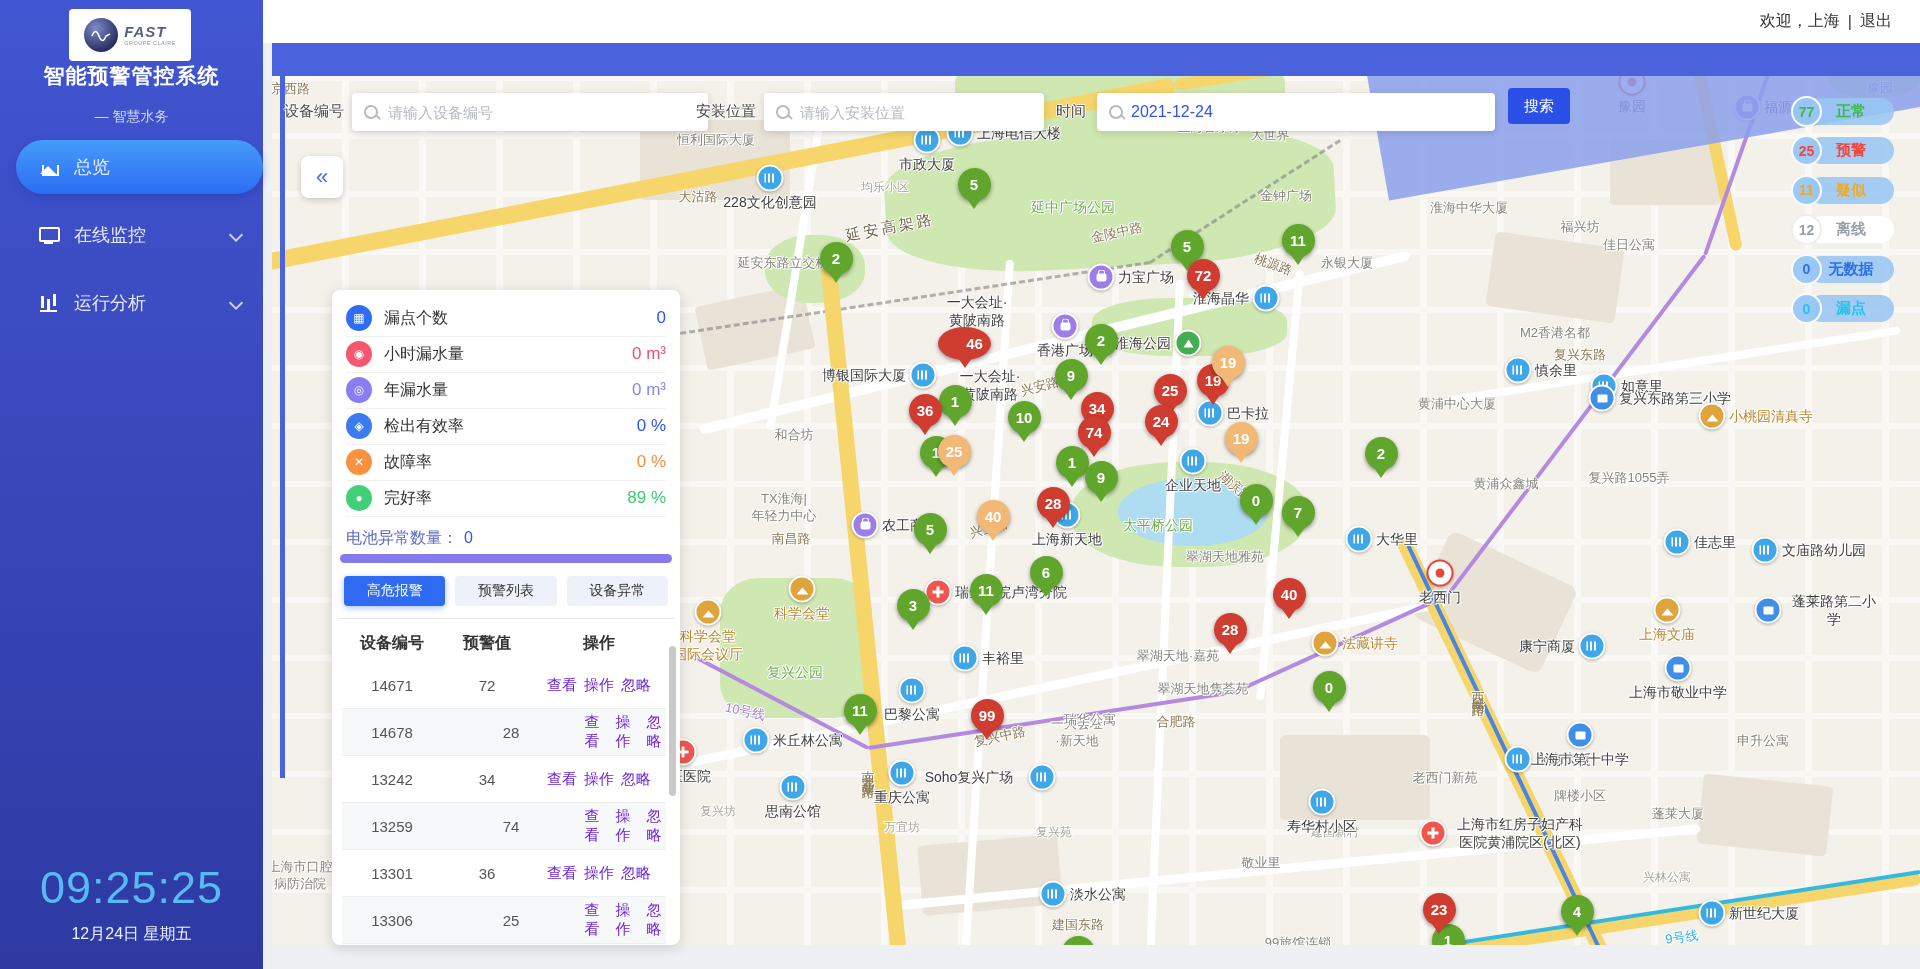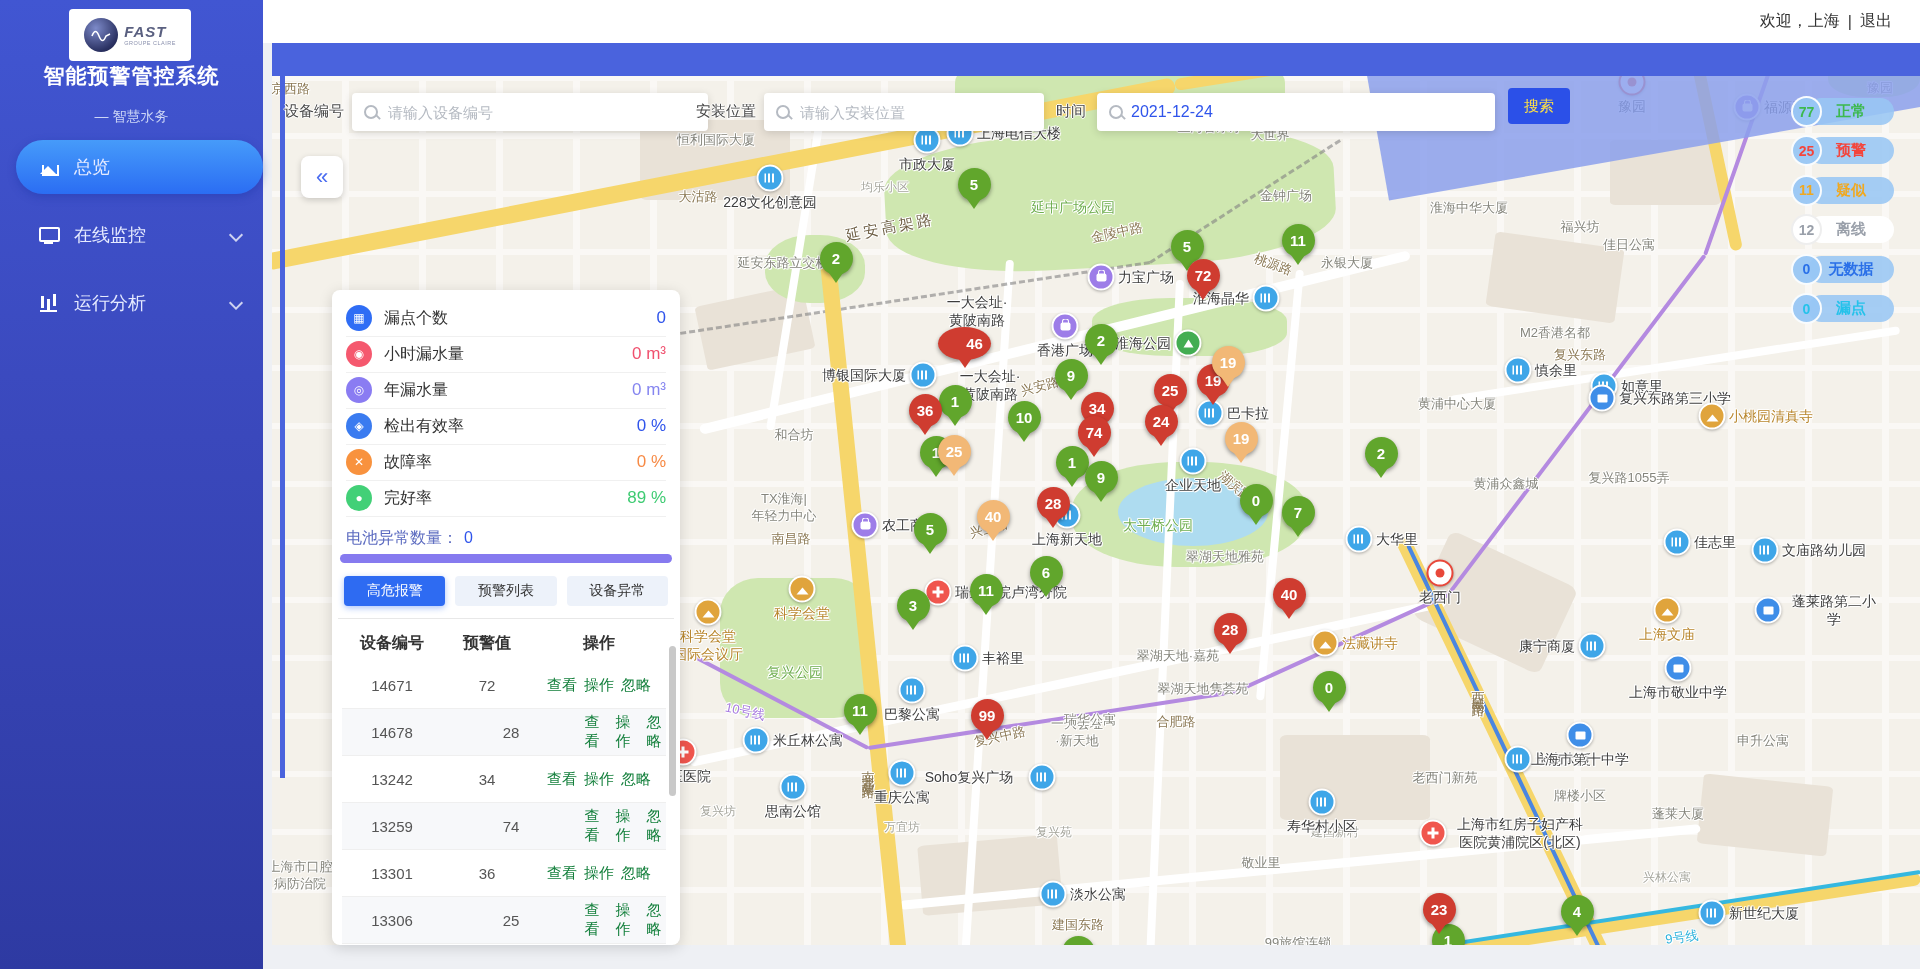--- a/index.html
+++ b/index.html
@@ -96,21 +96,21 @@
   
   .ov-label{position:absolute;font-size:15px;color:#4a4a4a;z-index:60;
     text-shadow:1px 0 0 #fff,-1px 0 0 #fff,0 1px 0 #fff,0 -1px 0 #fff;}
   .ov-input{position:absolute;height:38px;background:#fff;border-radius:4px;z-index:60;border:none;
     box-shadow:0 2px 8px rgba(0,0,0,.14);display:flex;align-items:center;gap:8px;padding:0 12px;box-sizing:border-box;}
   .ov-input input{border:none;outline:none;font-size:15px;color:#333;width:100%;font-family:inherit;background:transparent;}
   .ov-input input::placeholder{color:#b5bac2;}
   .date-text{font-size:16px;color:#2f54eb;}
   .mag{width:10px;height:10px;border:2px solid #b5bac2;border-radius:50%;position:relative;flex:0 0 10px;}
   .mag::after{content:"";position:absolute;left:9px;top:9px;width:6px;height:2px;background:#b5bac2;transform:rotate(45deg);}
-  .search-btn{position:absolute;left:1508px;top:88px;width:62px;height:36px;background:#2b50e8;color:#fde047;
+  .search-btn{position:absolute;left:1508px;top:88px;width:62px;height:36px;background:#2b50e8;color:#ffffff;
     border:none;border-radius:4px;font-size:15px;z-index:60;cursor:pointer;font-family:inherit;}
 
   
   .collapse-btn{position:absolute;left:301px;top:156px;width:42px;height:42px;background:#fff;border-radius:8px;
     z-index:61;display:flex;align-items:center;justify-content:center;color:#4a6cf0;font-size:22px;cursor:pointer;
     box-shadow:0 2px 6px rgba(0,0,0,.18);}
   .card{position:absolute;left:332px;top:152px;width:348px;height:126px;border-radius:10px;z-index:62;
     background:linear-gradient(160deg,#5a7bf2 0%,#3e5ce8 100%);box-shadow:0 4px 14px rgba(30,60,180,.35);}
   .card-label{position:absolute;left:30px;top:28px;color:#fff;font-size:17px;}
   .card-value{position:absolute;left:30px;top:50px;color:#fff;font-size:34px;font-weight:bold;}
@@ -134,21 +134,21 @@
     font-family:inherit;cursor:pointer;}
   .tab.active{background:#2e6bf2;color:#fff;box-shadow:0 2px 6px rgba(46,107,242,.4);}
   .tbl-sep{position:absolute;left:6px;right:6px;top:328px;height:1px;background:#e8e8e8;}
   .tbl{position:absolute;left:10px;right:14px;top:334px;}
   .tbl-row{display:flex;align-items:center;height:46px;font-size:15px;color:#555;border-bottom:1px solid #efefef;}
   .tbl-row.head{height:38px;font-size:16px;font-weight:bold;color:#333;border-bottom:none;}
   .tbl-row.alt{background:#f7f8fa;gap:24px;}
   .c1{width:100px;text-align:center;}
   .c2{width:90px;text-align:center;}
   .c3{flex:1;text-align:center;display:flex;gap:7px;justify-content:center;}
-  .lnk{color:#15803d;cursor:pointer;}
+  .lnk{color:#6d28d9;cursor:pointer;}
   .tbl-scroll{position:absolute;right:4px;top:356px;width:7px;height:150px;background:#c9c9c9;border-radius:4px;}
 
   
   .legend-row{position:absolute;z-index:70;}
   .legend-pill{position:absolute;left:17px;top:2px;width:86px;height:27px;border-radius:14px;
     background:rgba(152,198,244,.88);display:flex;align-items:center;justify-content:center;
     font-size:15px;font-weight:bold;}
   .legend-circ{position:absolute;left:0;top:0;width:31px;height:31px;border-radius:50%;
     background:rgba(152,198,244,.95);border:2px solid rgba(255,255,255,.95);box-sizing:border-box;
     display:flex;align-items:center;justify-content:center;font-size:14px;font-weight:bold;z-index:2;}
@@ -183,20 +183,24 @@
           <span class="ic ic-monitor"></span>
     <span>在线监控</span>
     <span class="chev"></span>
         </div>
         <div class="nav-item">
           <span class="ic ic-chart"></span>
     <span>运行分析</span>
     <span class="chev"></span>
         </div>
       </div>
+    <div class="clock">
+      <div class="clock-time">09:25:25</div>
+      <div class="clock-date">12月24日 星期五</div>
+    </div>
   </div>
 
   <div class="topbar">
     <div class="welcome">
       <span>欢迎，上海</span>
       <span>|</span>
       <span class="logout">退出</span>
     </div>
   </div>
 

